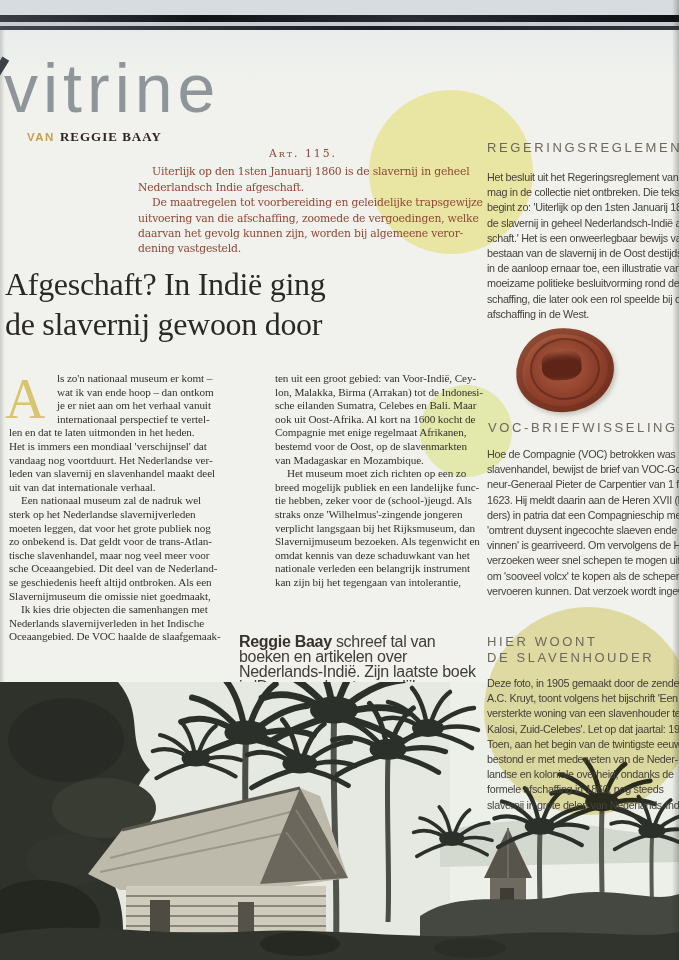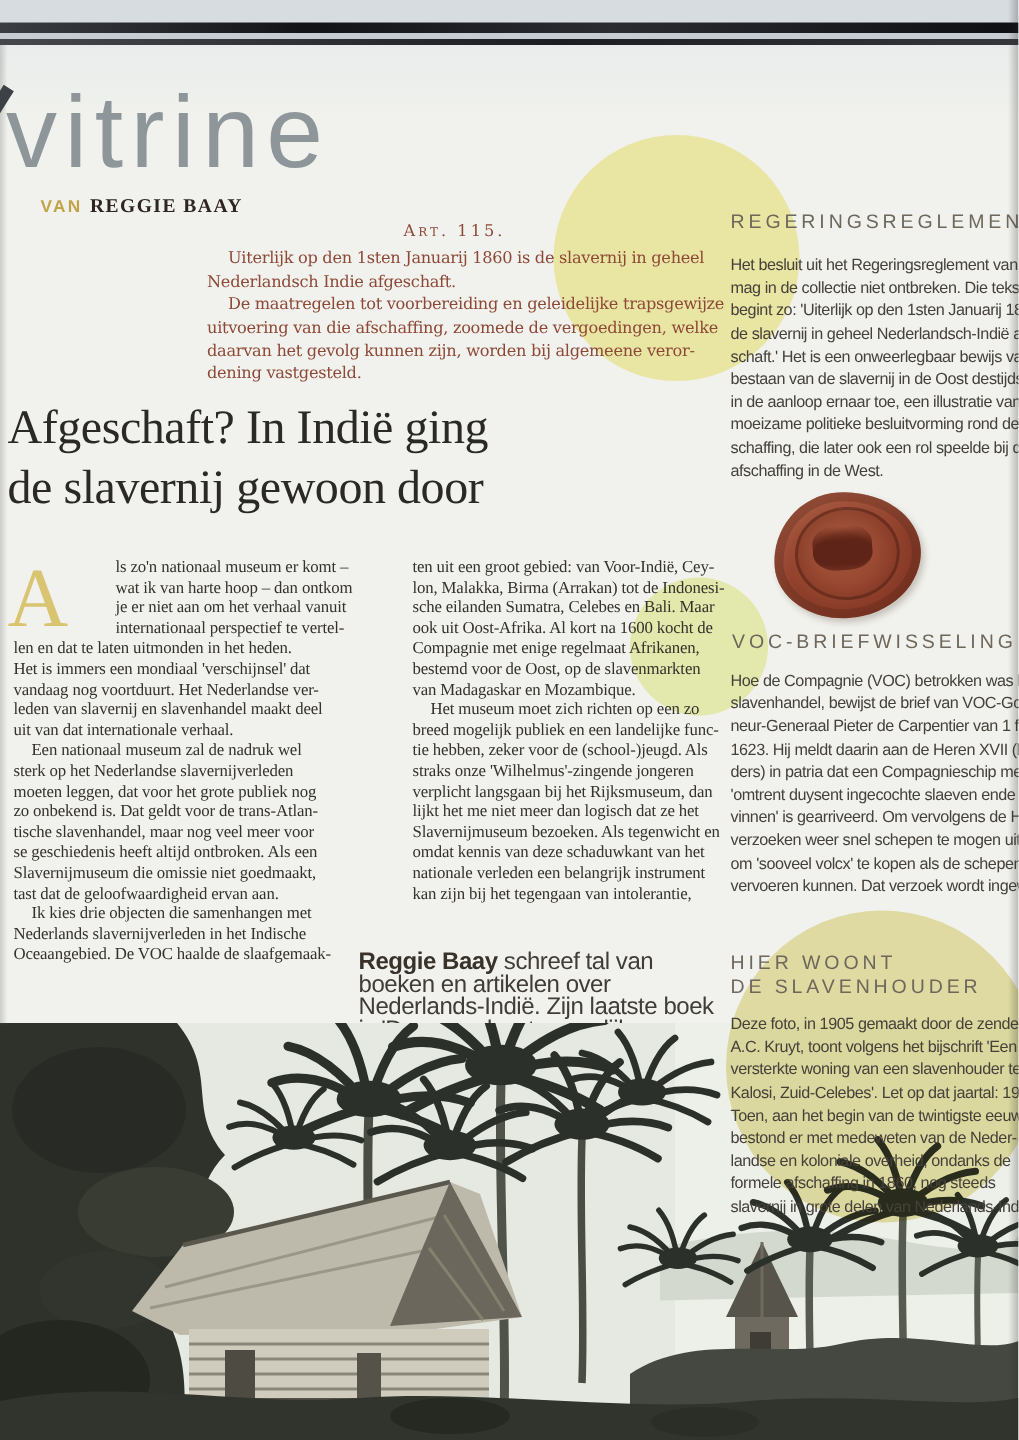--- a/index.html
+++ b/index.html
@@ -43,21 +43,21 @@
   .headline{left:5px;top:264px;font-family:"Liberation Serif",serif;font-size:32px;
     line-height:40px;color:#2b2926;letter-spacing:-0.3px;}
 
   
   .bodycol{font-family:"Liberation Serif",serif;font-size:11.2px;line-height:13.6px;
     color:#35312b;letter-spacing:-0.1px;}
   .col1{left:9px;top:372px;width:230px;}
   .col2{left:239px;top:372px;width:234px;margin-left:36px;}
   .dropcap{left:5px;top:374px;font-family:"Liberation Serif",serif;font-size:56px;
     line-height:50px;color:#d9c472;z-index:5;}
-  .beside-cap{margin-left:68px;}
+  .beside-cap{margin-left:48px;}
   .indent-first .ln:first-child{padding-left:12px;}
 
   .bio{left:239px;top:634px;width:240px;font-family:"Liberation Sans",sans-serif;
     font-size:16px;line-height:15px;letter-spacing:-0.3px;color:#413c36;}
   .bio b{color:#38322b;}
 
   
   .side-h{font-family:"Liberation Sans",sans-serif;font-size:13px;letter-spacing:2.6px;
     color:#6e675c;line-height:16px;white-space:nowrap;}
   .side-p{font-family:"Liberation Sans",sans-serif;font-size:10.8px;line-height:15.2px;
@@ -121,40 +121,40 @@
 <div class="abs headline">
   <div>Afgeschaft? In Indië ging</div>
   <div>de slavernij gewoon door</div>
 </div>
 
 <div class="abs dropcap">A</div>
 
 <div class="abs bodycol col1">
   <div class="beside-cap">
       <div class="ln">ls zo'n nationaal museum er komt –</div>
-      <div class="ln">wat ik van harte hoop – dan ontkom</div>
+      <div class="ln">wat ik van ende hoop – dan ontkom</div>
       <div class="ln">je er niet aan om het verhaal vanuit</div>
       <div class="ln">internationaal perspectief te vertel-</div>
     </div>
   <div>
       <div class="ln">len en dat te laten uitmonden in het heden.</div>
       <div class="ln">Het is immers een mondiaal 'verschijnsel' dat</div>
       <div class="ln">vandaag nog voortduurt. Het Nederlandse ver-</div>
       <div class="ln">leden van slavernij en slavenhandel maakt deel</div>
       <div class="ln">uit van dat internationale verhaal.</div>
     </div>
   <div class="indent-first">
       <div class="ln">Een nationaal museum zal de nadruk wel</div>
       <div class="ln">sterk op het Nederlandse slavernijverleden</div>
       <div class="ln">moeten leggen, dat voor het grote publiek nog</div>
       <div class="ln">zo onbekend is. Dat geldt voor de trans-Atlan-</div>
       <div class="ln">tische slavenhandel, maar nog veel meer voor</div>
+      <div class="ln">sche Oceaangebied. Dit deel van de Nederland-</div>
       <div class="ln">se geschiedenis heeft altijd ontbroken. Als een</div>
       <div class="ln">Slavernijmuseum die omissie niet goedmaakt,</div>
-      <div class="ln">tast dat de geloofwaardigheid ervan aan.</div>
     </div>
   <div class="indent-first">
       <div class="ln">Ik kies drie objecten die samenhangen met</div>
       <div class="ln">Nederlands slavernijverleden in het Indische</div>
       <div class="ln">Oceaangebied. De VOC haalde de slaafgemaak-</div>
     </div>
 </div>
 
 <div class="abs bodycol col2">
   <div>
@@ -165,21 +165,20 @@
       <div class="ln">Compagnie met enige regelmaat Afrikanen,</div>
       <div class="ln">bestemd voor de Oost, op de slavenmarkten</div>
       <div class="ln">van Madagaskar en Mozambique.</div>
     </div>
   <div class="indent-first">
       <div class="ln">Het museum moet zich richten op een zo</div>
       <div class="ln">breed mogelijk publiek en een landelijke func-</div>
       <div class="ln">tie hebben, zeker voor de (school-)jeugd. Als</div>
       <div class="ln">straks onze 'Wilhelmus'-zingende jongeren</div>
       <div class="ln">verplicht langsgaan bij het Rijksmuseum, dan</div>
-      <div class="ln">lijkt het me niet meer dan logisch dat ze het</div>
       <div class="ln">Slavernijmuseum bezoeken. Als tegenwicht en</div>
       <div class="ln">omdat kennis van deze schaduwkant van het</div>
       <div class="ln">nationale verleden een belangrijk instrument</div>
       <div class="ln">kan zijn bij het tegengaan van intolerantie,</div>
     </div>
 </div>
 
 <div class="abs bio"><b>Reggie Baay</b><span> schreef tal van boeken en artikelen over Nederlands-Indië. Zijn laatste boek is 'Daar werd wat gruwelijks verricht'.</span></div>
 
 <div class="abs side-h sh1">REGERINGSREGLEMENT 1854</div>

